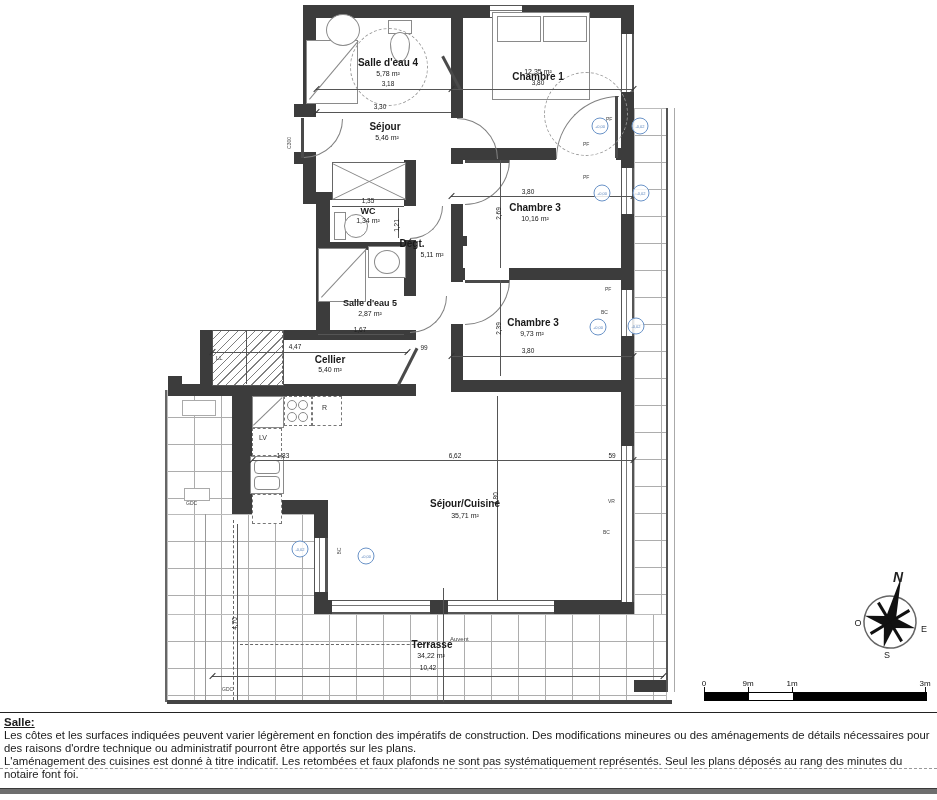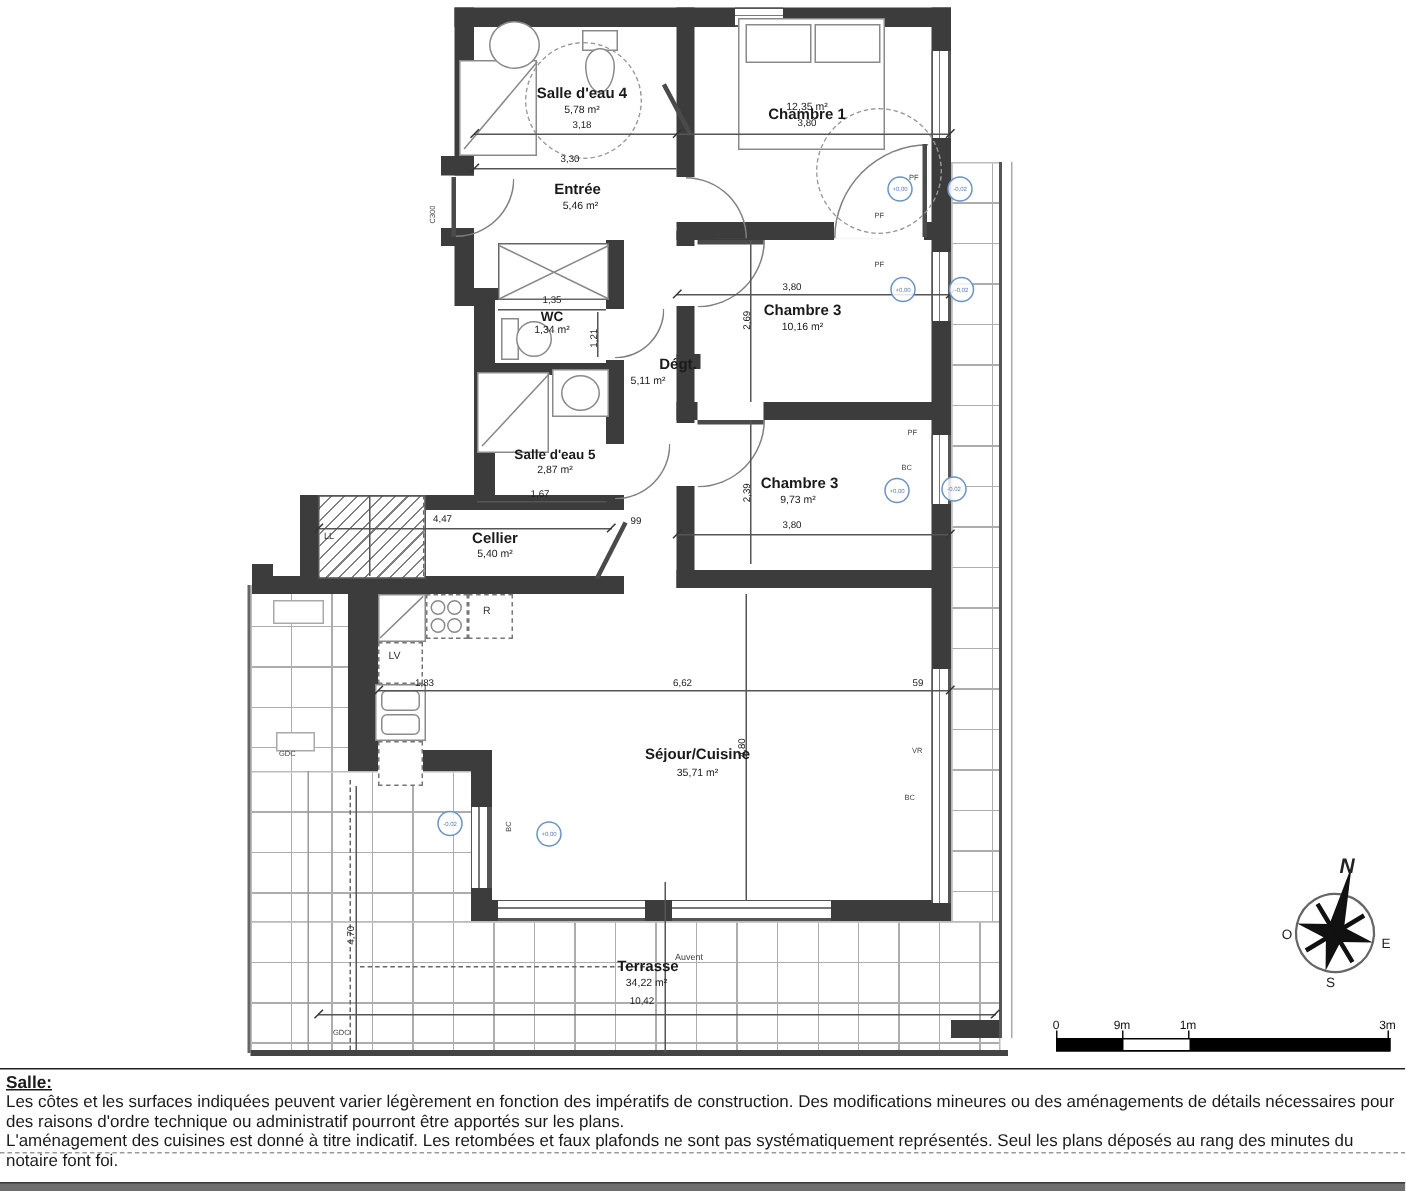--- a/index.html
+++ b/index.html
@@ -197,29 +197,29 @@
 
   <div class="rl" style="left:388px;top:57px">Salle d'eau 4</div>
   <div class="ra" style="left:388px;top:70px">5,78 m²</div>
   <div class="dm" style="left:388px;top:80px">3,18</div>
 
   <div class="rl" style="left:538px;top:71px">Chambre 1</div>
   <div class="ra" style="left:538px;top:68px">12,35 m²</div>
   <div class="dm" style="left:538px;top:79px">3,80</div>
 
   <div class="dm" style="left:380px;top:103px">3,30</div>
-  <div class="rl" style="left:385px;top:121px">Entrée</div>
+  <div class="rl" style="left:385px;top:121px">Séjour</div>
   <div class="ra" style="left:387px;top:134px">5,46 m²</div>
 
   <div class="dm" style="left:368px;top:197px">1,35</div>
   <div class="rl" style="left:368px;top:206px;font-size:9px">WC</div>
   <div class="ra" style="left:368px;top:217px">1,34 m²</div>
   <div class="dmv" style="left:390px;top:222px">1,21</div>
 
-  <div class="rl" style="left:452px;top:238px">Dégt.</div>
+  <div class="rl" style="left:412px;top:238px">Dégt.</div>
   <div class="ra" style="left:432px;top:251px">5,11 m²</div>
 
   <div class="dm" style="left:528px;top:188px">3,80</div>
   <div class="rl" style="left:535px;top:202px">Chambre 3</div>
   <div class="ra" style="left:535px;top:215px">10,16 m²</div>
   <div class="dmv" style="left:492px;top:210px">2,69</div>
 
   <div class="rl" style="left:370px;top:298px;font-size:9px">Salle d'eau 5</div>
   <div class="ra" style="left:370px;top:310px">2,87 m²</div>
   <div class="dm" style="left:360px;top:326px">1,67</div>

